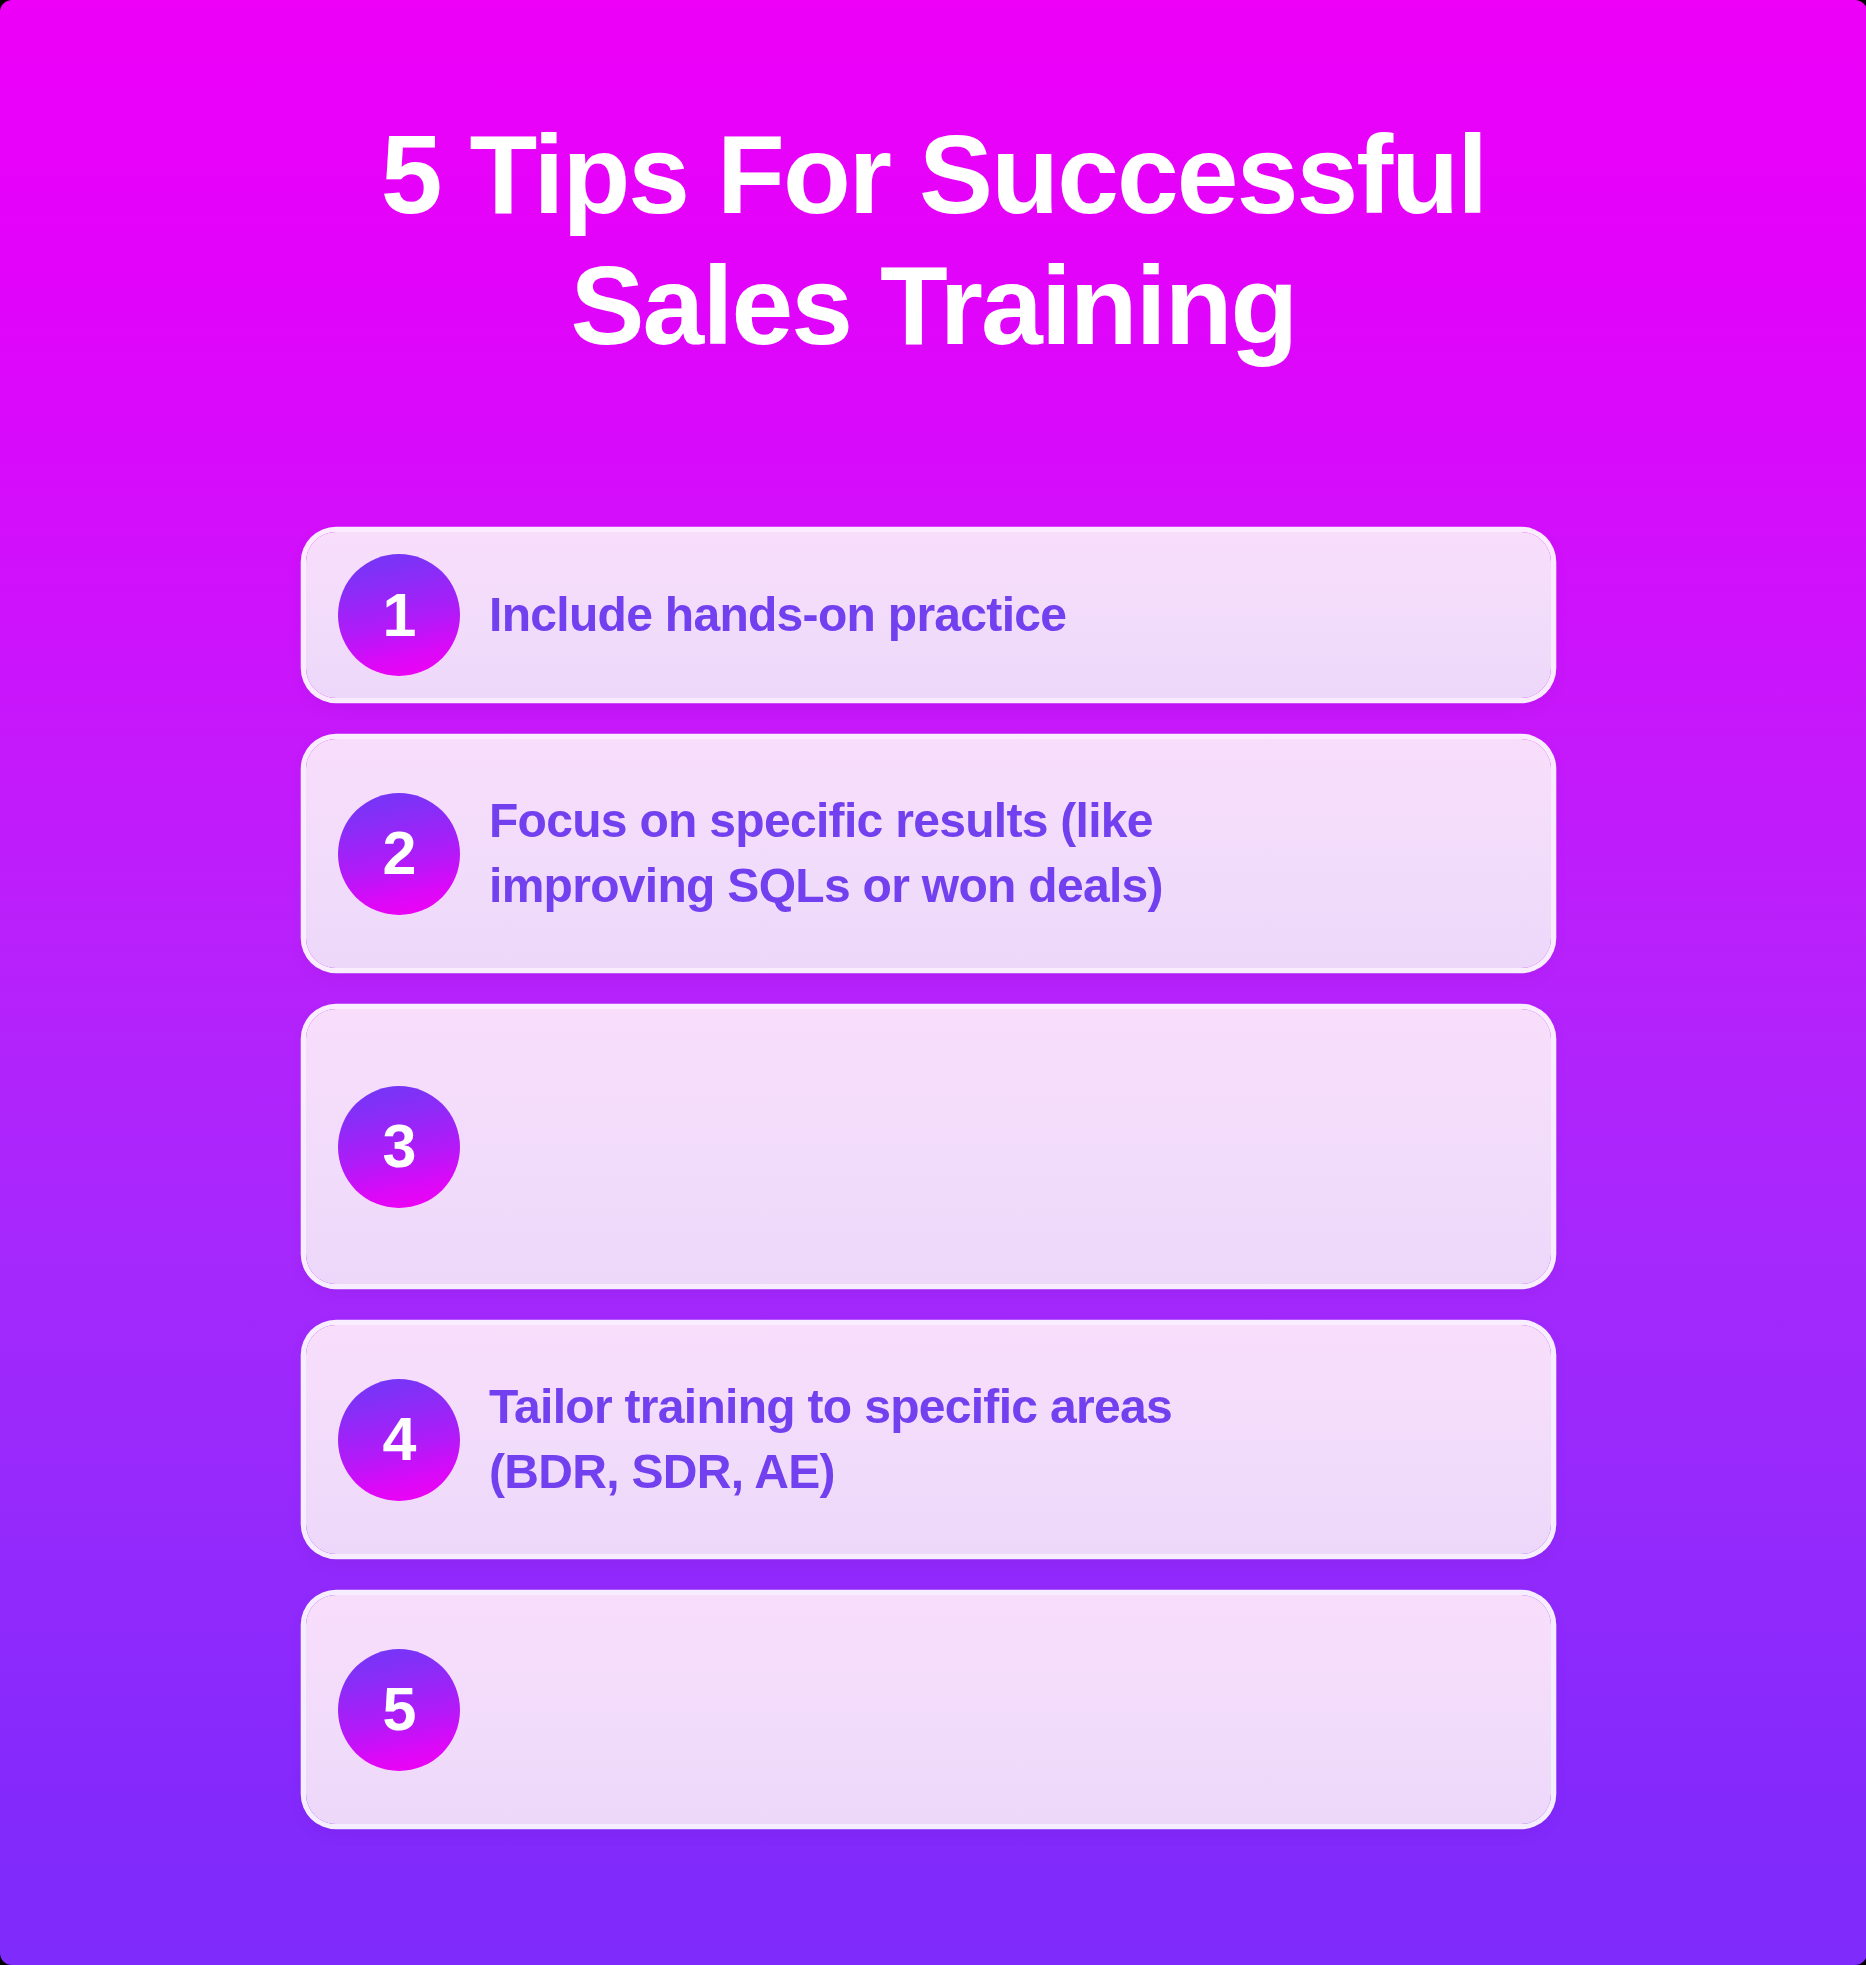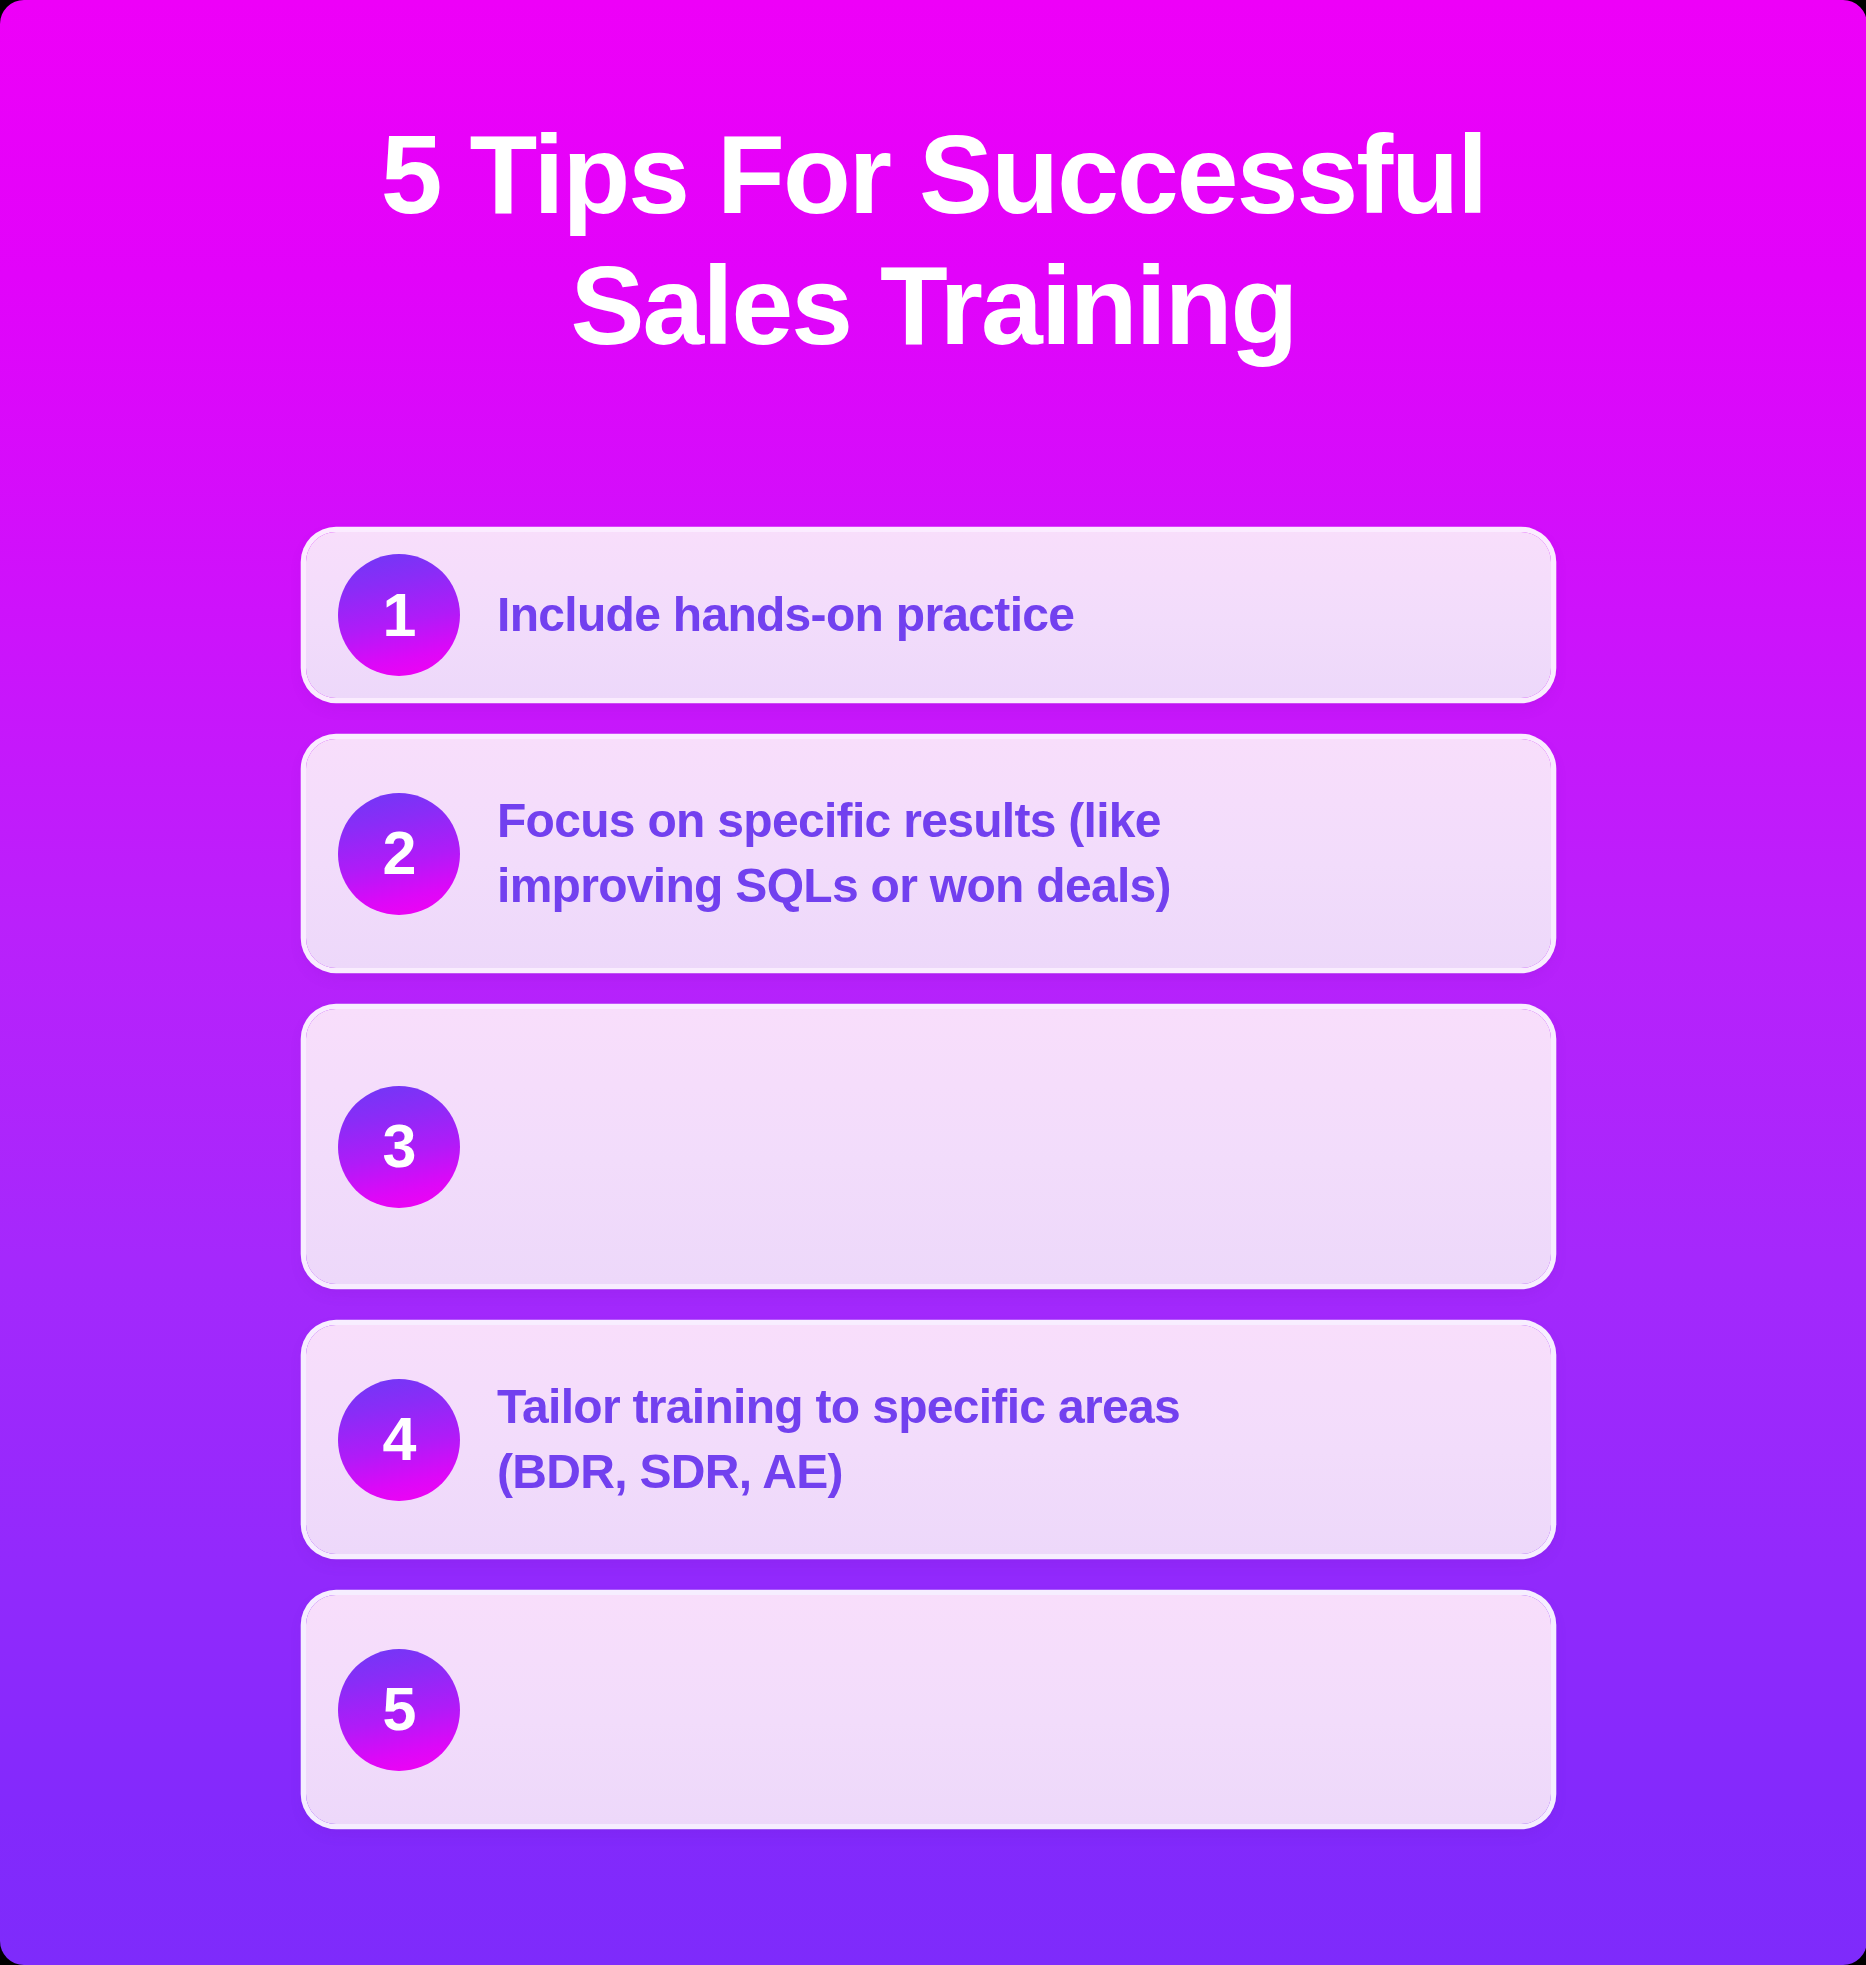--- a/index.html
+++ b/index.html
@@ -12,21 +12,21 @@
     font-family: "Liberation Sans", sans-serif;
     overflow: hidden;
   }
 
   
   #poster {
     position: absolute;
     left: 0; top: 0;
     width: 1867px;
     height: 1965px;
-    border-radius: 24px;
+    border-radius: 12px;
     background: linear-gradient(
         180deg,
         #EE00F8 0%,
         #E203FA 14%,
         #CF11FB 30%,
         #BA20FB 47%,
         #A528FC 64%,
         #9229FC 80%,
         #8329FC 92%,
         #7E2BFB 100%);
@@ -105,21 +105,20 @@
 
   
   .tip-text {
     color: #7240EF;
     font-family: "Liberation Sans", sans-serif;
     font-weight: bold;
     font-size: 48px;
     line-height: 1.34;
     letter-spacing: -0.7px;
     white-space: pre-line;
-    margin-left: 8px;
   }
 </style>
 </head>
 <body>
 
 <div id="poster">
 
   <div id="title-block">
     <span class="title-line">5 Tips For Successful</span>
     <span class="title-line">Sales Training</span>

